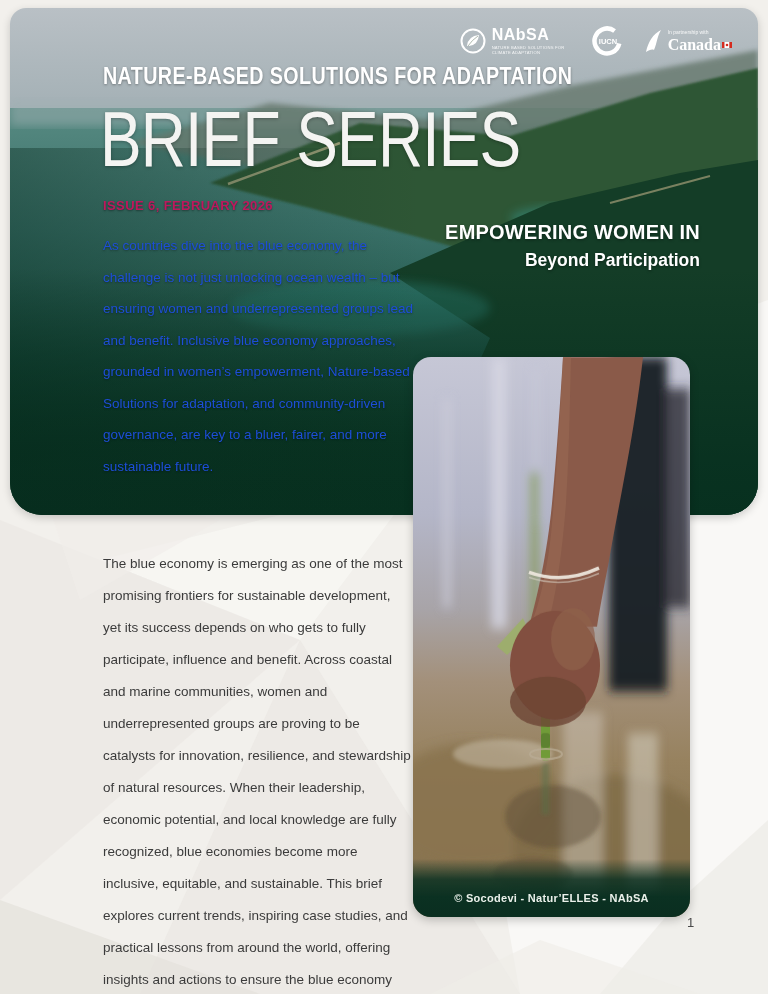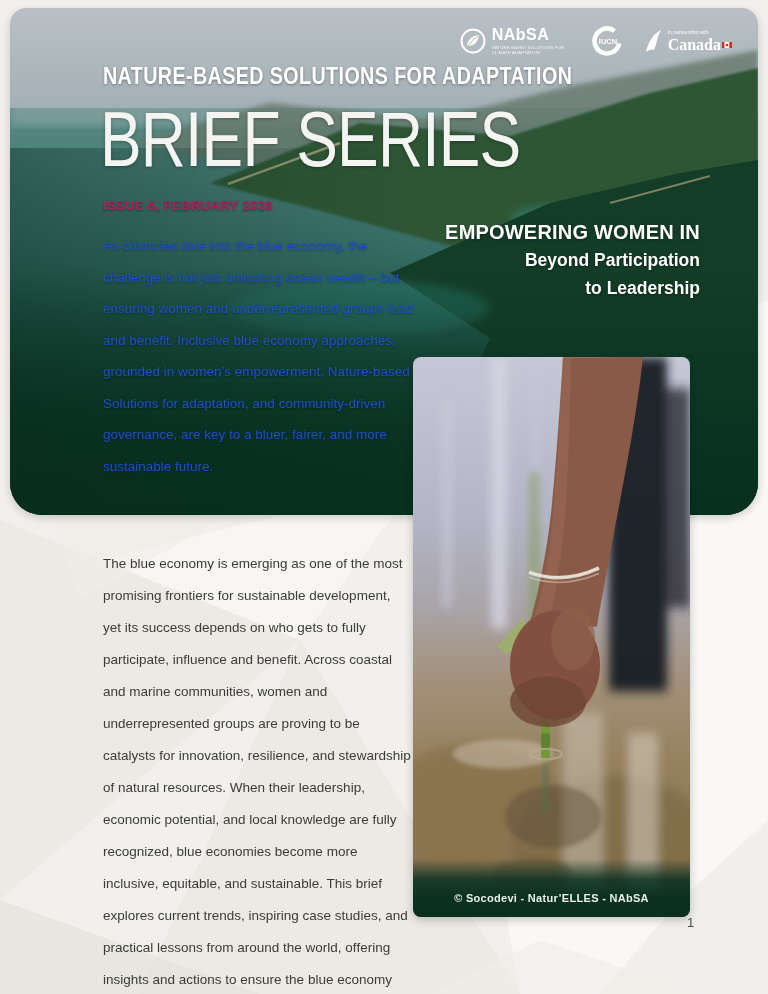--- a/index.html
+++ b/index.html
@@ -64,21 +64,21 @@
 
   
   .body-text{
     position:absolute;left:103px;top:548px;width:308px;margin:0;
     color:#3b3b3b;font-size:13.5px;line-height:32px;z-index:3;
   }
 
   
   .photo-card{
     position:absolute;left:413px;top:357px;width:277px;height:560px;margin:0;
-    border-radius:8px;overflow:hidden;z-index:4;
+    border-radius:18px;overflow:hidden;z-index:4;
     box-shadow:0 3px 10px rgba(0,0,0,.22);
   }
   .photo-art{position:absolute;inset:0;width:100%;height:100%;}
   .photo-caption{
     position:absolute;left:0;right:0;bottom:0;height:58px;
     background:linear-gradient(180deg,rgba(11,49,34,0) 0%,rgba(11,49,34,.85) 35%,#0b3122 65%,#0a2e20 100%);
     display:flex;align-items:flex-end;justify-content:center;
     padding-bottom:13px;box-sizing:border-box;
   }
   .photo-caption span{
@@ -198,21 +198,20 @@
     </div>
 
     <div class="series-label">NATURE-BASED SOLUTIONS FOR ADAPTATION</div>
     <h1 class="series-title">BRIEF SERIES</h1>
     <div class="issue-line">ISSUE 6, FEBRUARY 2026</div>
     <p class="intro-text">As countries dive into the blue economy, the challenge is not just unlocking ocean wealth – but ensuring women and underrepresented groups lead and benefit. Inclusive blue economy approaches, grounded in women’s empowerment, Nature-based Solutions for adaptation, and community-driven governance, are key to a bluer, fairer, and more sustainable future.</p>
 
     <div class="brief-title">
       <div class="brief-title-line">EMPOWERING WOMEN IN</div>
       <div class="brief-subtitle-line">Beyond Participation</div>
-      <div class="brief-subtitle-line">to Leadership</div>
     </div>
   </section>
 
   <p class="body-text">The blue economy is emerging as one of the most promising frontiers for sustainable development, yet its success depends on who gets to fully participate, influence and benefit. Across coastal and marine communities, women and underrepresented groups are proving to be catalysts for innovation, resilience, and stewardship of natural resources. When their leadership, economic potential, and local knowledge are fully recognized, blue economies become more inclusive, equitable, and sustainable. This brief explores current trends, inspiring case studies, and practical lessons from around the world, offering insights and actions to ensure the blue economy truly works for people, in all their diverse realities, and the planet alike.</p>
 
   <figure class="photo-card">
     <svg class="photo-art" viewBox="0 0 277 536" preserveAspectRatio="none">
       <defs>
         <linearGradient id="photoBase" x1="0" y1="0" x2="0" y2="1">
           <stop offset="0" stop-color="#c6c7d6"></stop>

